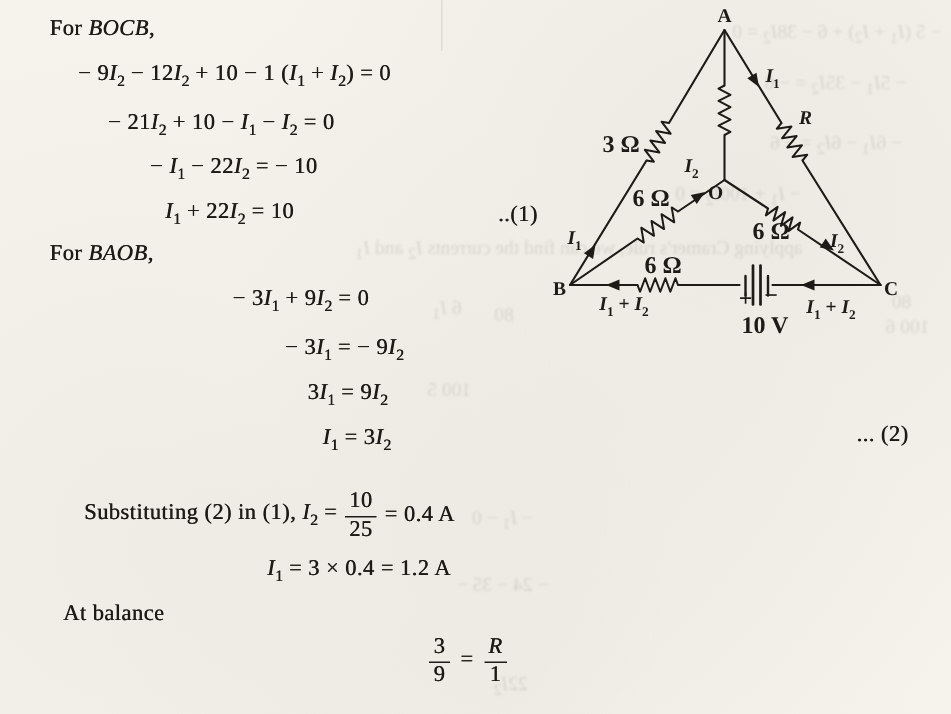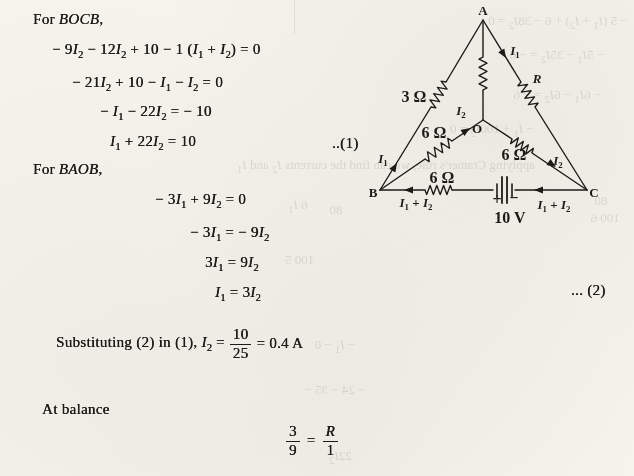--- a/index.html
+++ b/index.html
@@ -74,20 +74,21 @@
   <div class="eq" style="left:571px;top:282px;">... (2)</div>
 
   <div class="eq fline" style="left:56px;top:329px;height:30px;">
     <span>Substituting (2) in (1), <i>I</i><sub>2</sub> =</span>
     <span class="frac m">
         <span class="fnum">10</span>
         <span class="fden">25</span>
       </span>
     <span>= 0.4 A</span>
   </div>
+  <div class="eq" style="left:178px;top:371px;"><i>I</i><sub>1</sub> = 3 × 0.4 = 1.2 A</div>
 
   <div class="eq" style="left:42px;top:401px;">At balance</div>
   <div class="eq fline" style="left:286px;top:423px;height:36px;">
     <span class="frac">
         <span class="fnum">3</span>
         <span class="fden">9</span>
       </span>
     <span class="eqsign">=</span>
     <span class="frac">
         <span class="fnum"><i>R</i></span>

